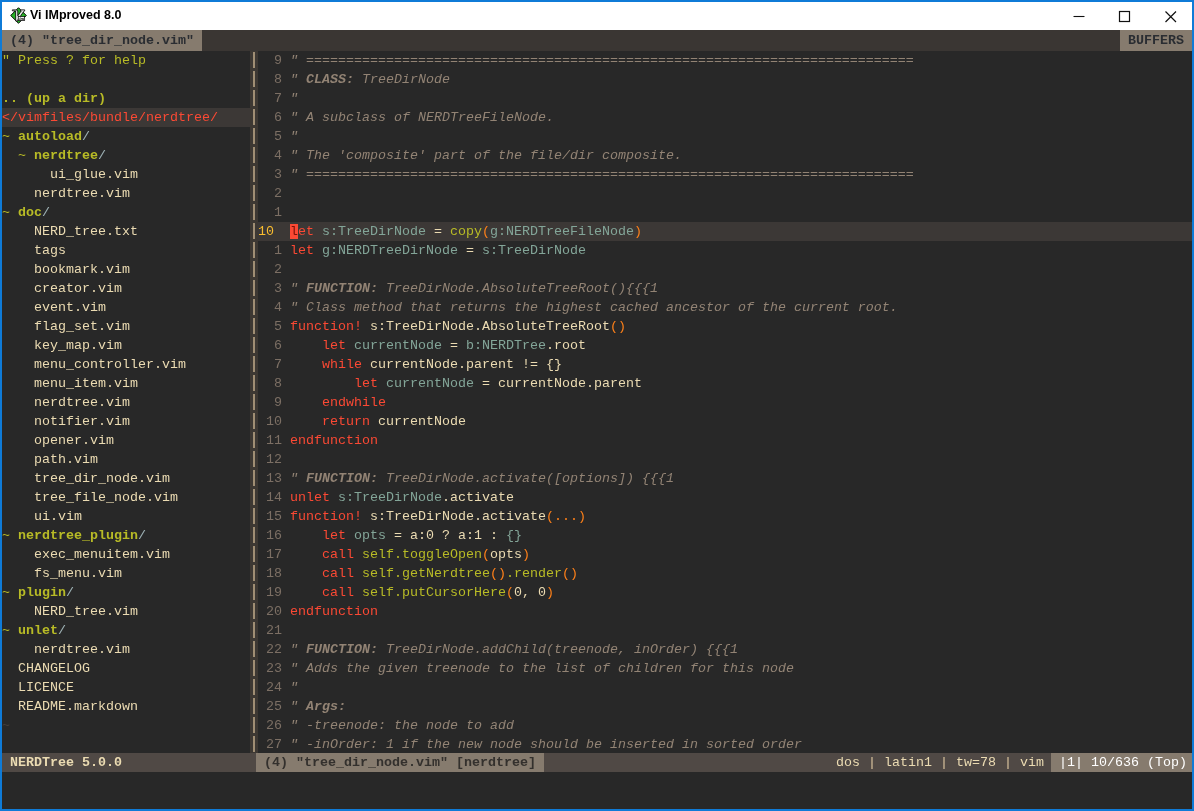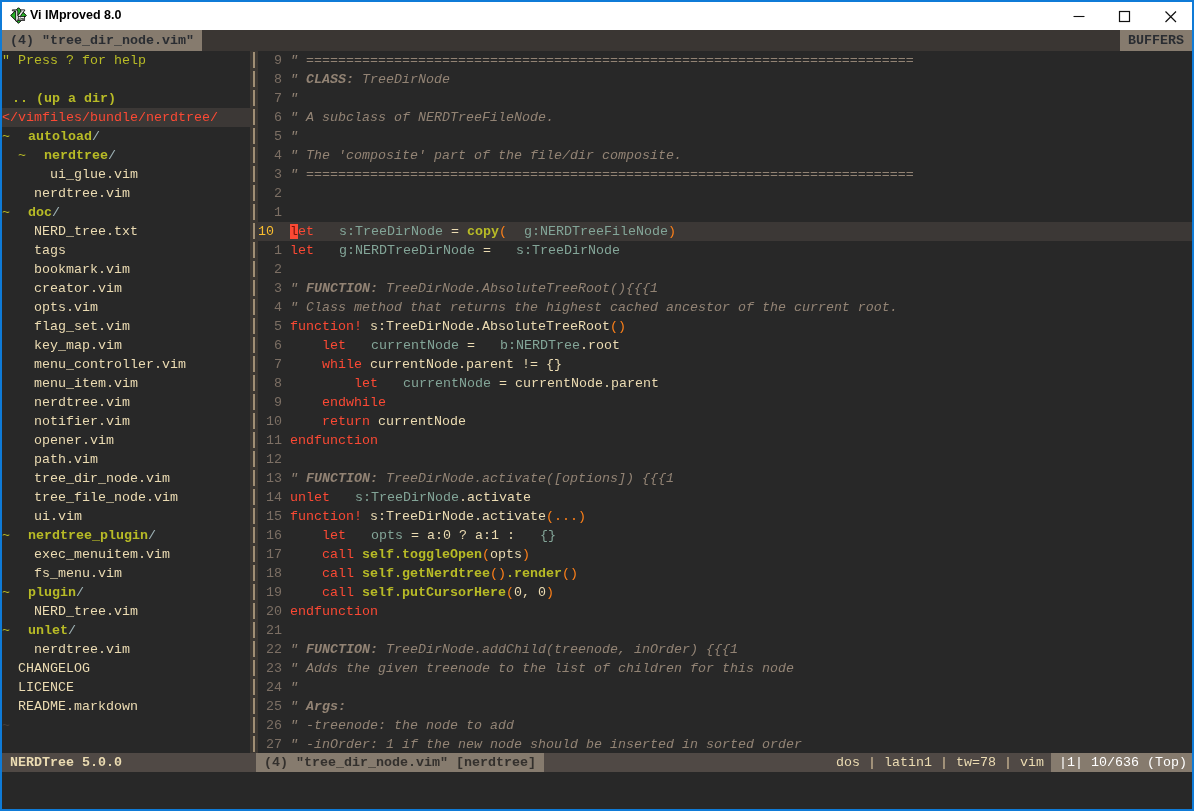--- a/index.html
+++ b/index.html
@@ -21,24 +21,24 @@
   background-size:2px 19px; background-position:3px 1px; background-repeat:repeat-y; }
 #main { position:absolute; left:256px; top:49px; width:934px; height:703px; overflow:hidden; }
 .row { height:19px; line-height:19px; font-size:13.333px; white-space:pre; color:#ebdbb2; position:relative; }
 #cursorline { position:absolute; left:256px; top:220px; width:934px; height:19px; background:#3c3836; }
 #sideline { position:absolute; left:0px; top:106px; width:248px; height:19px; background:#3c3836; }
 .ln  { color:#7c6f64; }
 .lnc { color:#fabd2f; }
 .cm  { color:#928374; font-style:italic; }
 .cmb { color:#928374; font-style:italic; font-weight:bold;text-align:right; }
 .r   { color:#fb4934; }
-.bl  { color:#83a598;margin-left:17px; }
-.gb  { color:#b8bb26; font-weight:bold; }
+.bl  { color:#83a598; }
+.gb  { color:#b8bb26; font-weight:normal; }
 .grn { color:#b8bb26; }
-.dir { color:#b8bb26; font-weight:bold;padding-left:10px; }
+.dir { color:#b8bb26; font-weight:bold; }
 .sl  { color:#9fb3b6; }
 .fil { color:#ebdbb2; }
 .fg  { color:#ebdbb2; }
 .o   { color:#fe8019; }
 .eob { color:#453f3b; }
 .cur { background:#fb4934; color:#7c1007; }
 #status { position:absolute; left:0; top:751px; width:1190px; height:19px; background:#504945;
   font-size:13.333px; line-height:19px; white-space:pre; }
 .st1 { position:absolute; left:0; top:0; color:#ebdbb2; font-weight:bold; }
 .st2 { position:absolute; left:254px; top:0; background:#867b6e; color:#33302d; font-weight:bold; height:19px; }
@@ -79,21 +79,21 @@
 <div class="row"><span class="r">&lt;/vimfiles/bundle/nerdtree/</span></div>
 <div class="row"><span class="grn">~</span> <span class="dir">autoload</span><span class="sl">/</span></div>
 <div class="row">  <span class="grn">~</span> <span class="dir">nerdtree</span><span class="sl">/</span></div>
 <div class="row">      <span class="fil">ui_glue.vim</span></div>
 <div class="row">    <span class="fil">nerdtree.vim</span></div>
 <div class="row"><span class="grn">~</span> <span class="dir">doc</span><span class="sl">/</span></div>
 <div class="row">    <span class="fil">NERD_tree.txt</span></div>
 <div class="row">    <span class="fil">tags</span></div>
 <div class="row">    <span class="fil">bookmark.vim</span></div>
 <div class="row">    <span class="fil">creator.vim</span></div>
-<div class="row">    <span class="fil">opts.vim</span></div>
+<div class="row">    <span class="fil">event.vim</span></div>
 <div class="row">    <span class="fil">flag_set.vim</span></div>
 <div class="row">    <span class="fil">key_map.vim</span></div>
 <div class="row">    <span class="fil">menu_controller.vim</span></div>
 <div class="row">    <span class="fil">menu_item.vim</span></div>
 <div class="row">    <span class="fil">nerdtree.vim</span></div>
 <div class="row">    <span class="fil">notifier.vim</span></div>
 <div class="row">    <span class="fil">opener.vim</span></div>
 <div class="row">    <span class="fil">path.vim</span></div>
 <div class="row">    <span class="fil">tree_dir_node.vim</span></div>
 <div class="row">    <span class="fil">tree_file_node.vim</span></div>

